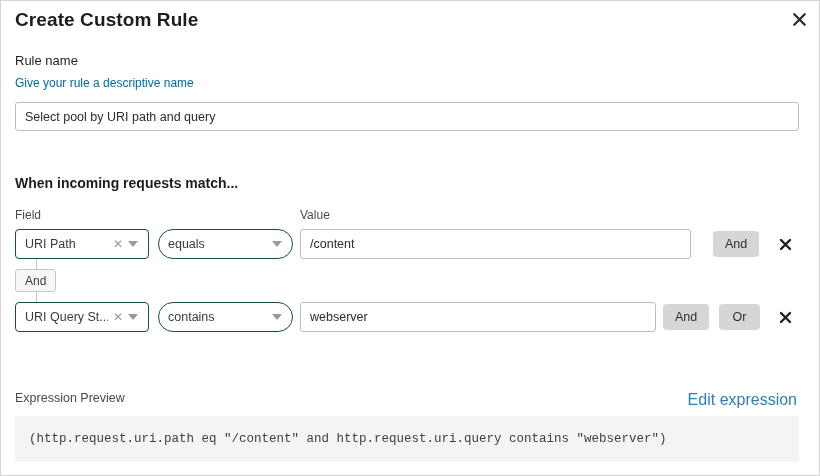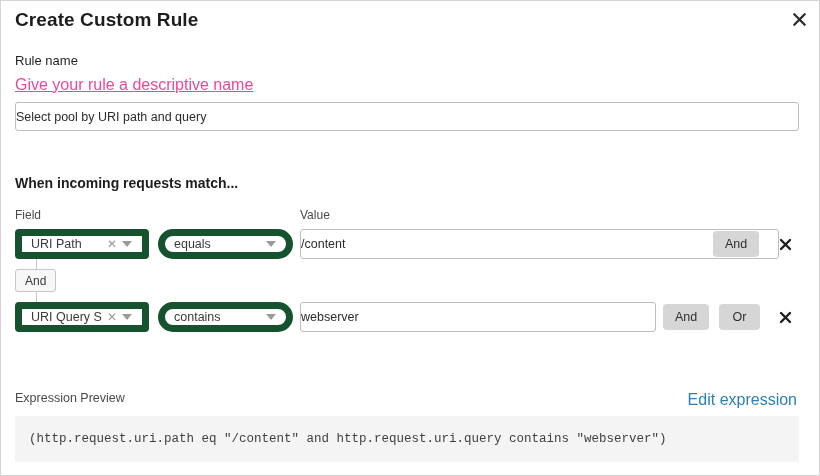--- a/index.html
+++ b/index.html
@@ -46,37 +46,36 @@
   .close-btn svg { display: block; }
 
   
   .label-strong {
     position: absolute;
     font-size: 13px;
     color: #1f1f1f;
   }
   .label-help {
     position: absolute;
-    font-size: 16px;
-    color: #ec4899;
-    text-decoration: underline;
+    font-size: 12px;
+    color: #0369a1;
   }
   .rulename-label { left: 14px; top: 52px; }
   .rulename-help  { left: 14px; top: 75px; }
 
   .text-input {
     position: absolute;
     box-sizing: border-box;
     background: #ffffff;
     border: 1px solid #bdbdbd;
     border-radius: 3px;
     font-family: "Liberation Sans", sans-serif;
     font-size: 12.5px;
     color: #2c2c2c;
-    padding: 0 0;
+    padding: 0 9px;
     outline: none;
   }
   #rule-name-input {
     left: 14px;
     top: 101px;
     width: 784px;
     height: 29px;
   }
 
   
@@ -103,21 +102,21 @@
   
   .cond-row { position: absolute; left: 0; width: 820px; height: 30px; }
   #row-1 { top: 228px; }
   #row-2 { top: 301px; }
 
   .select-box {
     position: absolute;
     box-sizing: border-box;
     height: 30px;
     background: #ffffff;
-    border: 7px solid #14532d;
+    border: 1px solid #14532d;
     border-radius: 4px;
     display: flex;
     align-items: center;
     cursor: pointer;
   }
   .select-box .sel-text {
     flex: 1 1 auto;
     font-size: 12.5px;
     color: #3a3a3a;
     padding-left: 9px;
@@ -143,21 +142,21 @@
   }
   .field-select    { left: 14px;  width: 134px; }
   .operator-select { left: 157px; width: 135px; border-radius: 15px; }
 
   .value-input {
     position: absolute;
     left: 299px;
     height: 30px;
     top: 0;
   }
-  #value-input-1 { width: 479px; }
+  #value-input-1 { width: 391px; }
   #value-input-2 { width: 356px; }
 
   .logic-btn {
     position: absolute;
     box-sizing: border-box;
     height: 26px;
     top: 2px;
     background: #d6d6d6;
     border: none;
     border-radius: 4px;

